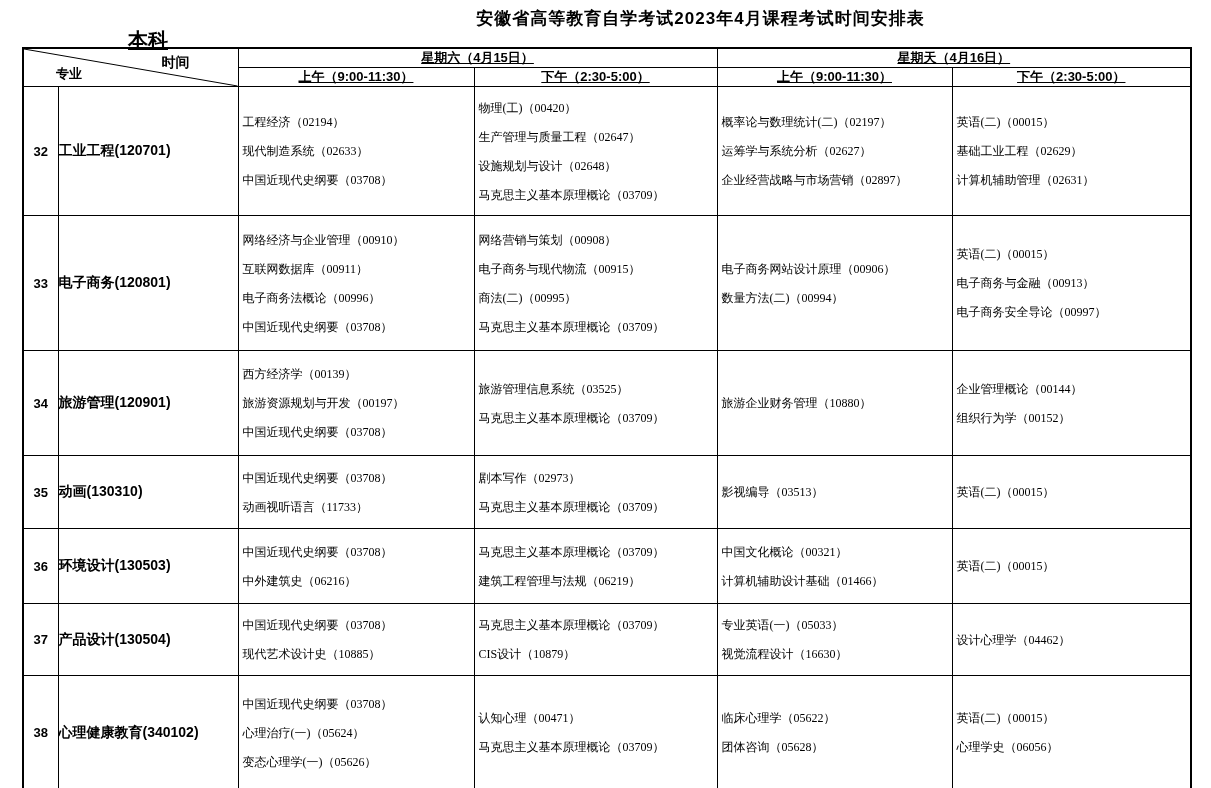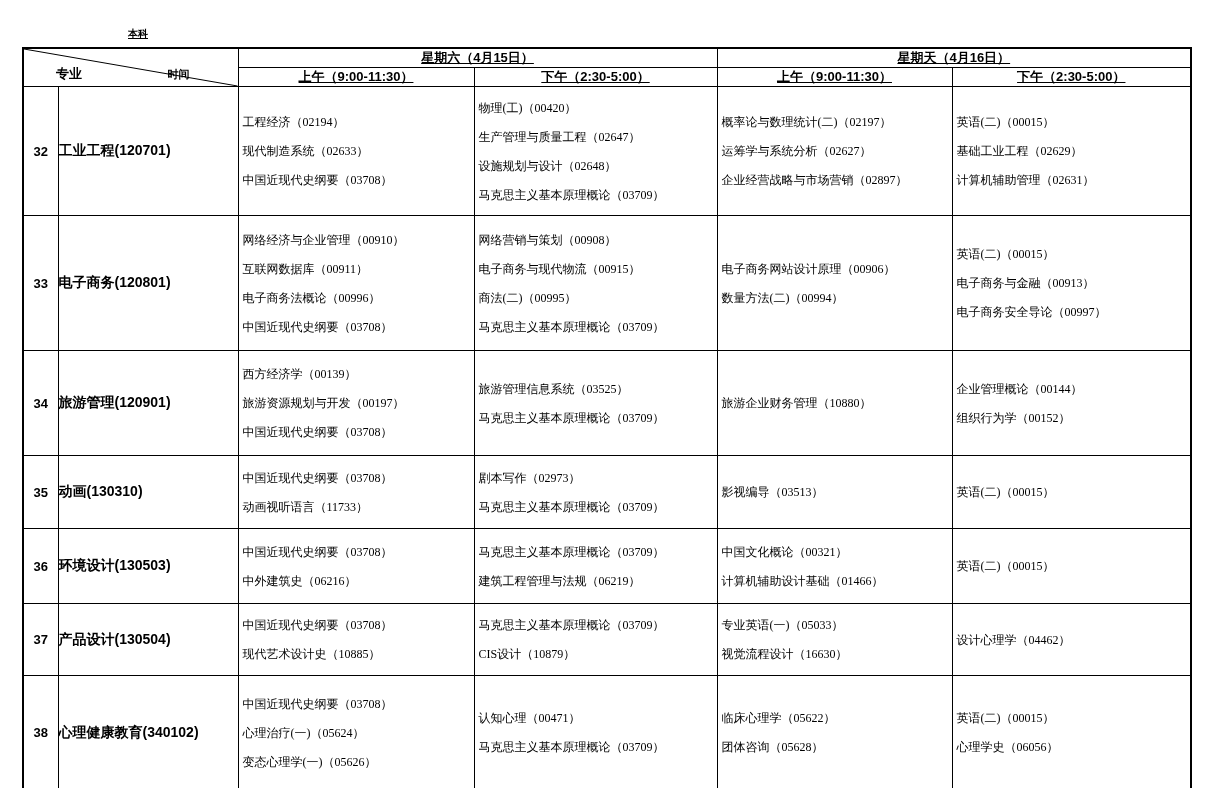--- a/index.html
+++ b/index.html
@@ -24,21 +24,21 @@
     font-weight: bold;
     font-size: 17px;
     letter-spacing: 1px;
   }
   .section-label {
     position: absolute;
     left: 128px;
     top: 27px;
     font-family: Liberation Mono, monospace;
     font-weight: bold;
-    font-size: 10px;
+    font-size: 20px;
     text-decoration: underline;
   }
   table.schedule {
     position: absolute;
     left: 22px;
     top: 47px;
     width: 1168px;
     border-collapse: collapse;
     table-layout: fixed;
     border: 2px solid #000;
@@ -63,23 +63,23 @@
     position: relative;
   }
   th.corner svg.diag {
     position: absolute;
     left: 0; top: 0;
     width: 100%; height: 100%;
     display: block;
   }
   .corner-time {
     position: absolute;
-    top: 18px;
+    top: 5px;
     right: 48px;
-    font-size: 11px;
+    font-size: 14px;
   }
   .corner-major {
     position: absolute;
     bottom: 3px;
     left: 32px;
     font-size: 13px;
   }
   td.no {
     text-align: center;
     vertical-align: middle;
@@ -111,20 +111,21 @@
     font-size: 12px;
     line-height: 16px;
     white-space: nowrap;
   }
 </style>
 </head>
 <body>
 
 <div class="page">
 
+  <div class="title">安徽省高等教育自学考试2023年4月课程考试时间安排表</div>
 
   <div class="section-label">本科</div>
 
   <table class="schedule">
     <colgroup>
       <col style="width:35px">
       <col style="width:180px">
       <col style="width:236px">
       <col style="width:243px">
       <col style="width:235px">

